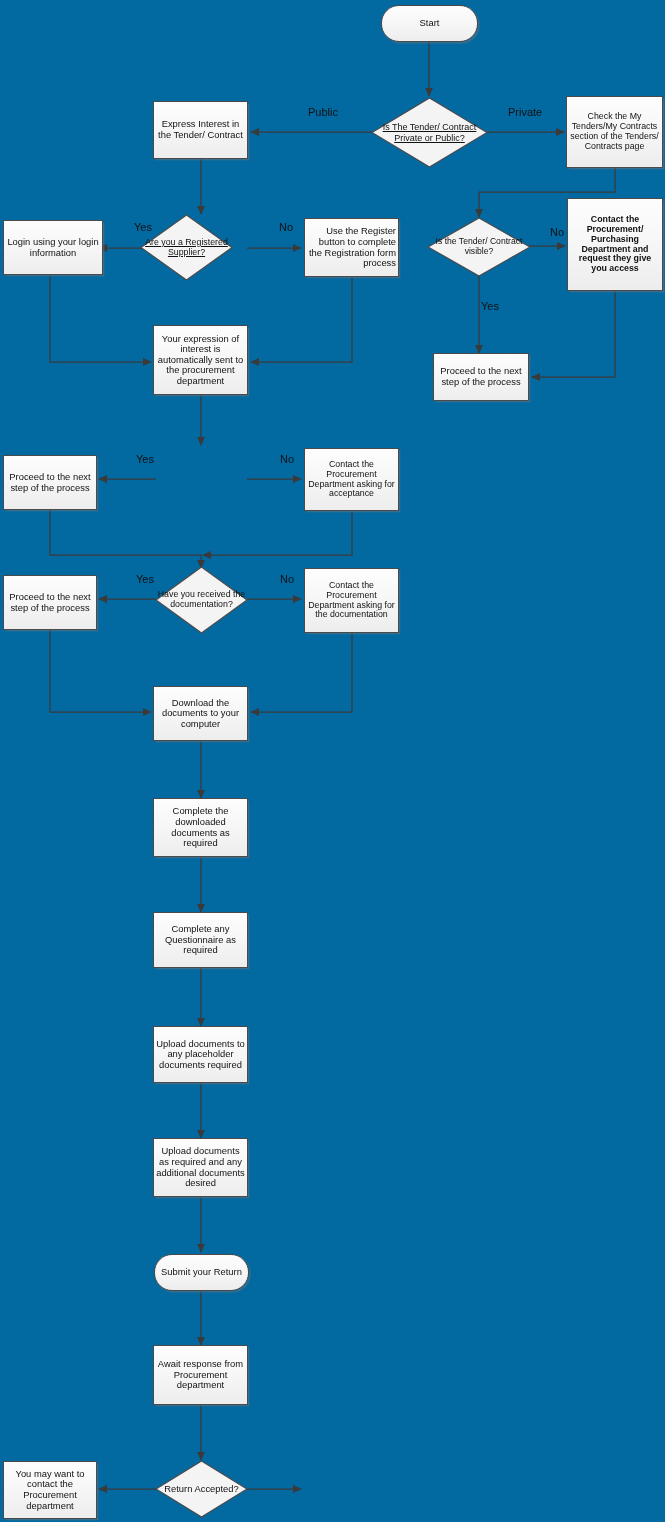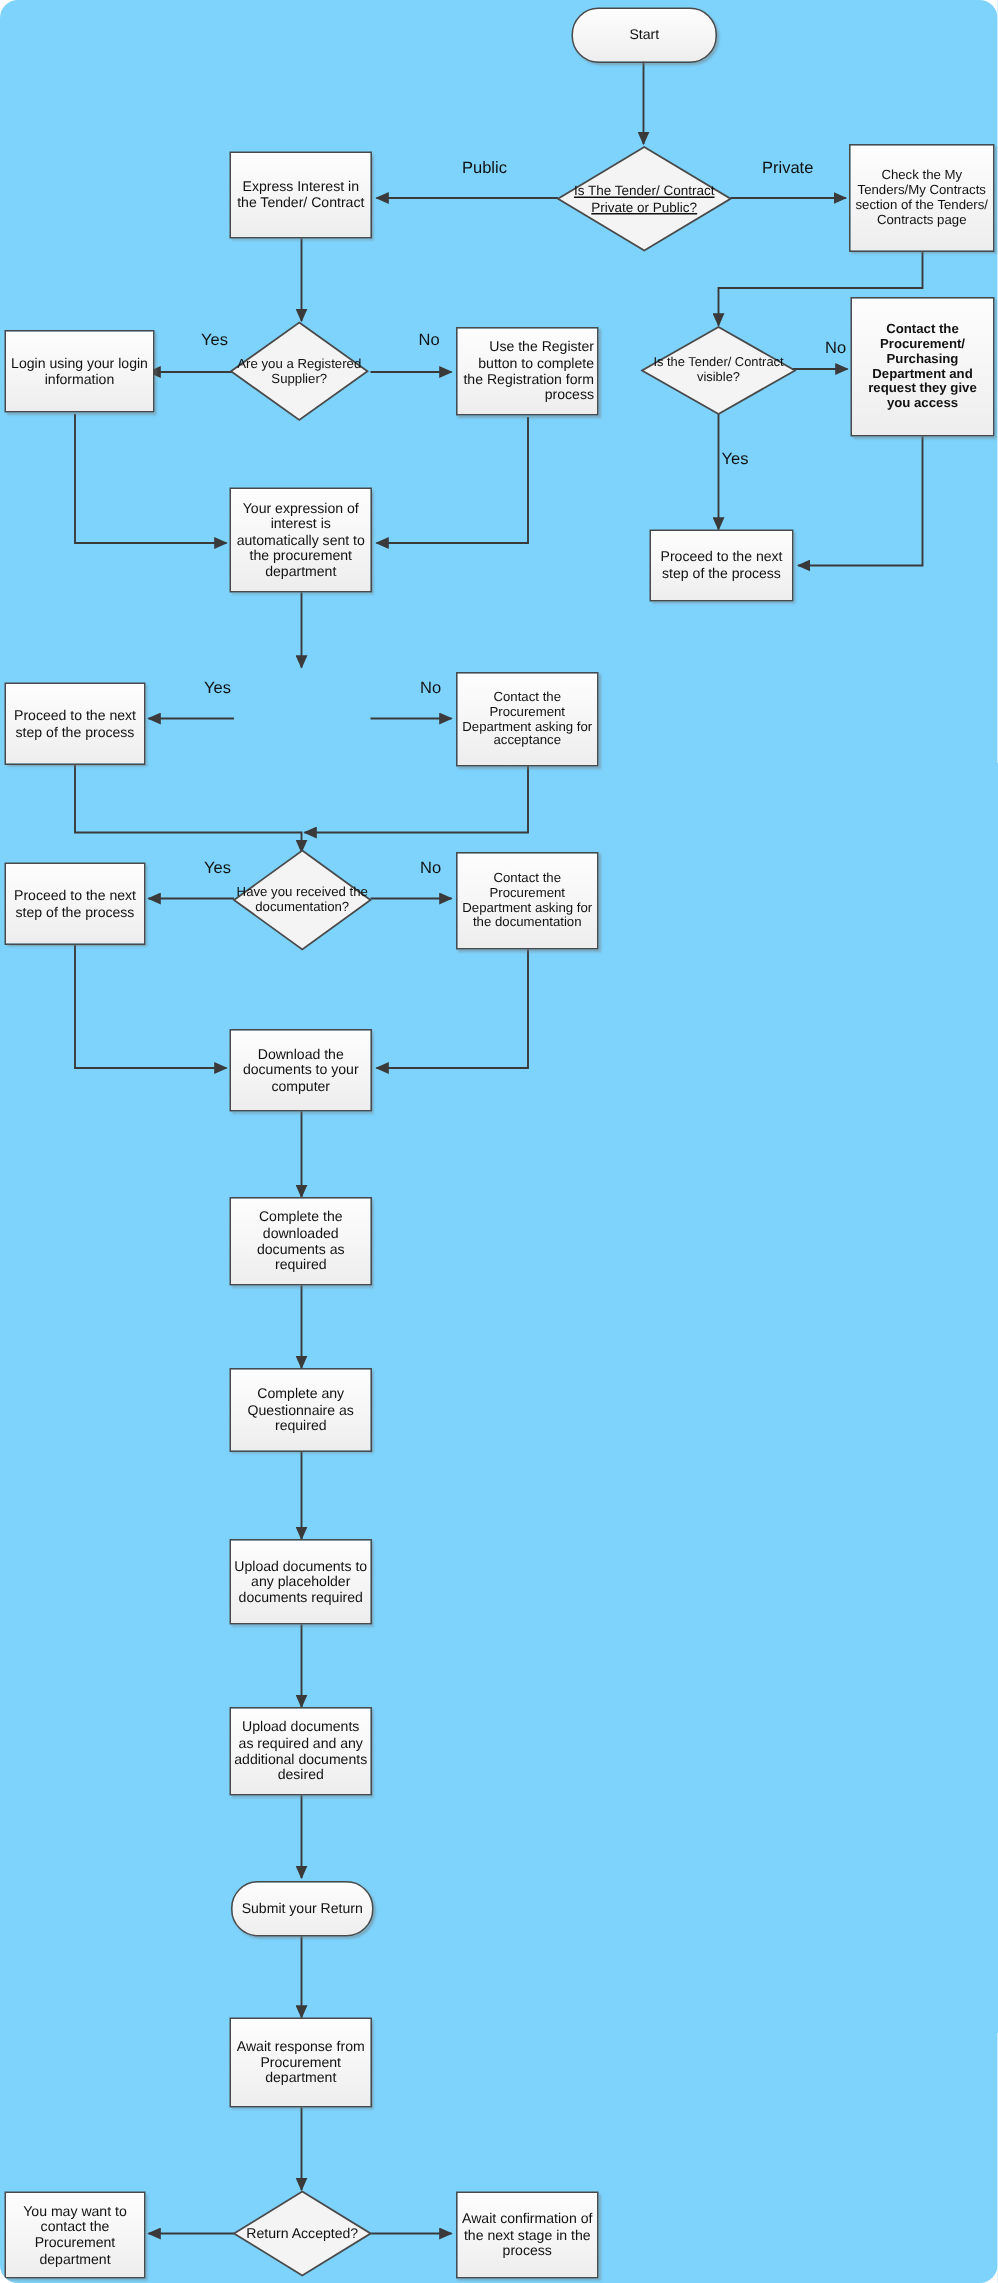--- a/index.html
+++ b/index.html
@@ -1,17 +1,17 @@
 <!DOCTYPE html>
 <html><head>
 <meta charset="utf-8">
 <style>
   html,body{margin:0;padding:0;background:#ffffff;}
   body{font-family:"Liberation Sans","DejaVu Sans",sans-serif;}
-  #canvas{position:relative;width:665px;height:1522px;overflow:hidden;background:#7dd3fc;border-radius:12px;}
+  #canvas{position:relative;width:665px;height:1522px;overflow:hidden;background:#0369a1;}
   svg#wires{position:absolute;left:0;top:0;width:665px;height:1522px;pointer-events:none;}
 
   .node{position:absolute;box-sizing:border-box;display:flex;align-items:center;justify-content:center;
         text-align:center;line-height:1.12;color:#111;font-size:9.4px;z-index:3;}
   .node > span{display:block;padding:0 2px;}
 
   .proc{
     border:1px solid #4a4a4a;
     background:linear-gradient(to bottom,#fdfdfd 0%,#f7f7f7 45%,#ededed 100%);
     box-shadow:1.5px 1.5px 1.5px rgba(120,120,120,.45);
@@ -129,21 +129,21 @@
   </div>
 
   <div class="node proc" style="left:567px;top:198px;width:96px;height:93px;">
     <span style="font-size:8.8px;font-weight:bold;">Contact the Procurement/ Purchasing Department and request they give you access</span>
   </div>
 
   <div class="node proc" style="left:433px;top:353px;width:96px;height:48px;">
     <span>Proceed to the next step of the process</span>
   </div>
 
-  <div class="node dec" style="left:153px;top:214px;width:93px;height:67px;">
+  <div class="node dec" style="left:140px;top:214px;width:93px;height:67px;text-decoration:underline;">
     <svg class="dshape" viewBox="0 0 93 67" preserveAspectRatio="none">
       <polygon points="46.5,1 92,33.5 46.5,66 1,33.5" fill="#f4f4f4" stroke="#4a4a4a" stroke-width="1.2"></polygon>
     </svg>
     <span style="font-size:8.8px;">Are you a Registered Supplier?</span>
   </div>
 
   <div class="node proc" style="left:3px;top:220px;width:100px;height:55px;">
     <span>Login using your login information</span>
   </div>
 
@@ -211,23 +211,20 @@
     <svg class="dshape" viewBox="0 0 93 58" preserveAspectRatio="none">
       <polygon points="46.5,1 92,29 46.5,57 1,29" fill="#f4f4f4" stroke="#4a4a4a" stroke-width="1.2"></polygon>
     </svg>
     <span>Return Accepted?</span>
   </div>
 
   <div class="node proc" style="left:3px;top:1461px;width:94px;height:58px;">
     <span>You may want to contact the Procurement department</span>
   </div>
 
-  <div class="node proc" style="left:304px;top:1461px;width:95px;height:58px;">
-    <span>Await confirmation of the next stage in the process</span>
-  </div>
 
   <div class="edgelabel" style="left:296px;top:106px;">Public</div>
   <div class="edgelabel" style="left:496px;top:106px;">Private</div>
   <div class="edgelabel" style="left:538px;top:226px;">No</div>
   <div class="edgelabel" style="left:469px;top:300px;">Yes</div>
   <div class="edgelabel" style="left:122px;top:221px;">Yes</div>
   <div class="edgelabel" style="left:267px;top:221px;">No</div>
   <div class="edgelabel" style="left:124px;top:453px;">Yes</div>
   <div class="edgelabel" style="left:268px;top:453px;">No</div>
   <div class="edgelabel" style="left:124px;top:573px;">Yes</div>

